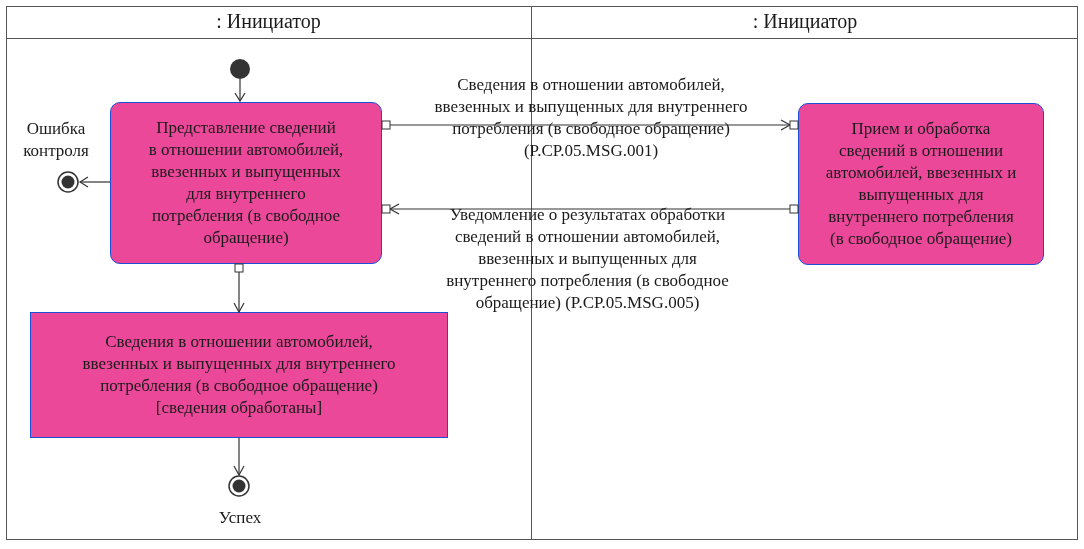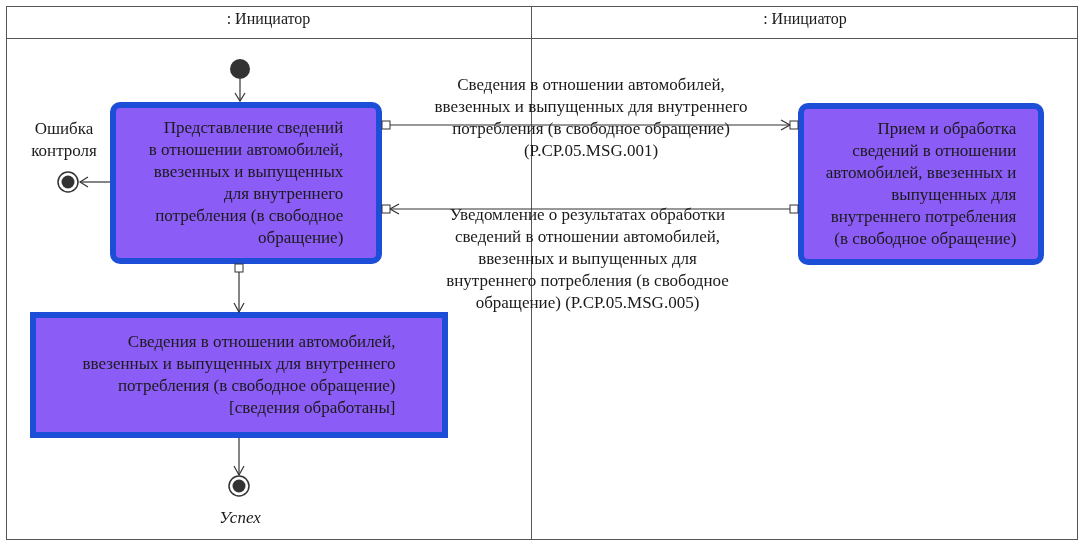--- a/index.html
+++ b/index.html
@@ -2,25 +2,25 @@
 <html><head>
 <meta charset="utf-8">
 <style>
   html, body { margin: 0; padding: 0; background: #ffffff; }
   body { width: 1084px; height: 549px; position: relative; overflow: hidden;
          font-family: "Liberation Serif", "DejaVu Serif", serif; color: #1a1a1a; }
   .frame { position: absolute; left: 6px; top: 6px; width: 1072px; height: 534px;
            border: 1px solid #555; box-sizing: border-box; }
   .lane-divider { position: absolute; left: 531px; top: 6px; width: 1px; height: 534px; background: #555; }
   .header-line { position: absolute; left: 6px; top: 38px; width: 1072px; height: 1px; background: #555; }
-  .lane-title { position: absolute; top: 10px; font-size: 16px; text-align: center; }
+  .lane-title { position: absolute; top: 10px; font-size: 20px; text-align: center; }
   .lane-title.left { left: 6px; width: 525px; }
   .lane-title.right { left: 532px; width: 546px; }
-  .node { position: absolute; box-sizing: border-box; border: 6px solid #1d4ed8; background: #8b5cf6;
-          display: flex; align-items: center; justify-content: center; text-align: right;
+  .node { position: absolute; box-sizing: border-box; border: 1px solid #1d4ed8; background: #ec4899;
+          display: flex; align-items: center; justify-content: center; text-align: center;
           font-size: 17px; line-height: 22px; white-space: pre-line; }
   .rounded { border-radius: 10px; }
   .label { position: absolute; font-size: 17px; line-height: 22px; text-align: center; white-space: pre-line; }
   svg.overlay { position: absolute; left: 0; top: 0; width: 1084px; height: 549px; pointer-events: none; }
 </style>
 </head>
 <body>
 
 <div class="frame"></div>
 <div class="header-line"></div>
@@ -52,24 +52,24 @@
 ввезенных и выпущенных для внутреннего
 потребления (в свободное обращение)
 (P.CP.05.MSG.001)</div>
 
 <div class="label" style="left:385px; top:204px; width:405px;">Уведомление о результатах обработки
 сведений в отношении автомобилей,
 ввезенных и выпущенных для
 внутреннего потребления (в свободное
 обращение) (P.CP.05.MSG.005)</div>
 
-<div class="label" style="left:20px; top:118px; width:88px;">Ошибка
+<div class="label" style="left:12px; top:118px; width:88px;">Ошибка
 контроля</div>
 
-<div class="label" style="left:190px; top:507px; width:100px;font-style:italic;">Успех</div>
+<div class="label" style="left:190px; top:507px; width:100px;">Успех</div>
 
 <svg class="overlay" viewBox="0 0 1084 549" xmlns="http://www.w3.org/2000/svg">
 
   <g>
     <circle cx="240" cy="69" r="10" fill="#333"></circle>
   </g>
 
   <g>
     <line x1="240" y1="79" x2="240" y2="101" stroke="#333" stroke-width="1.2"></line>
     <polyline points="235,93 240,101 245,93" fill="none" stroke="#333" stroke-width="1.2"></polyline>

